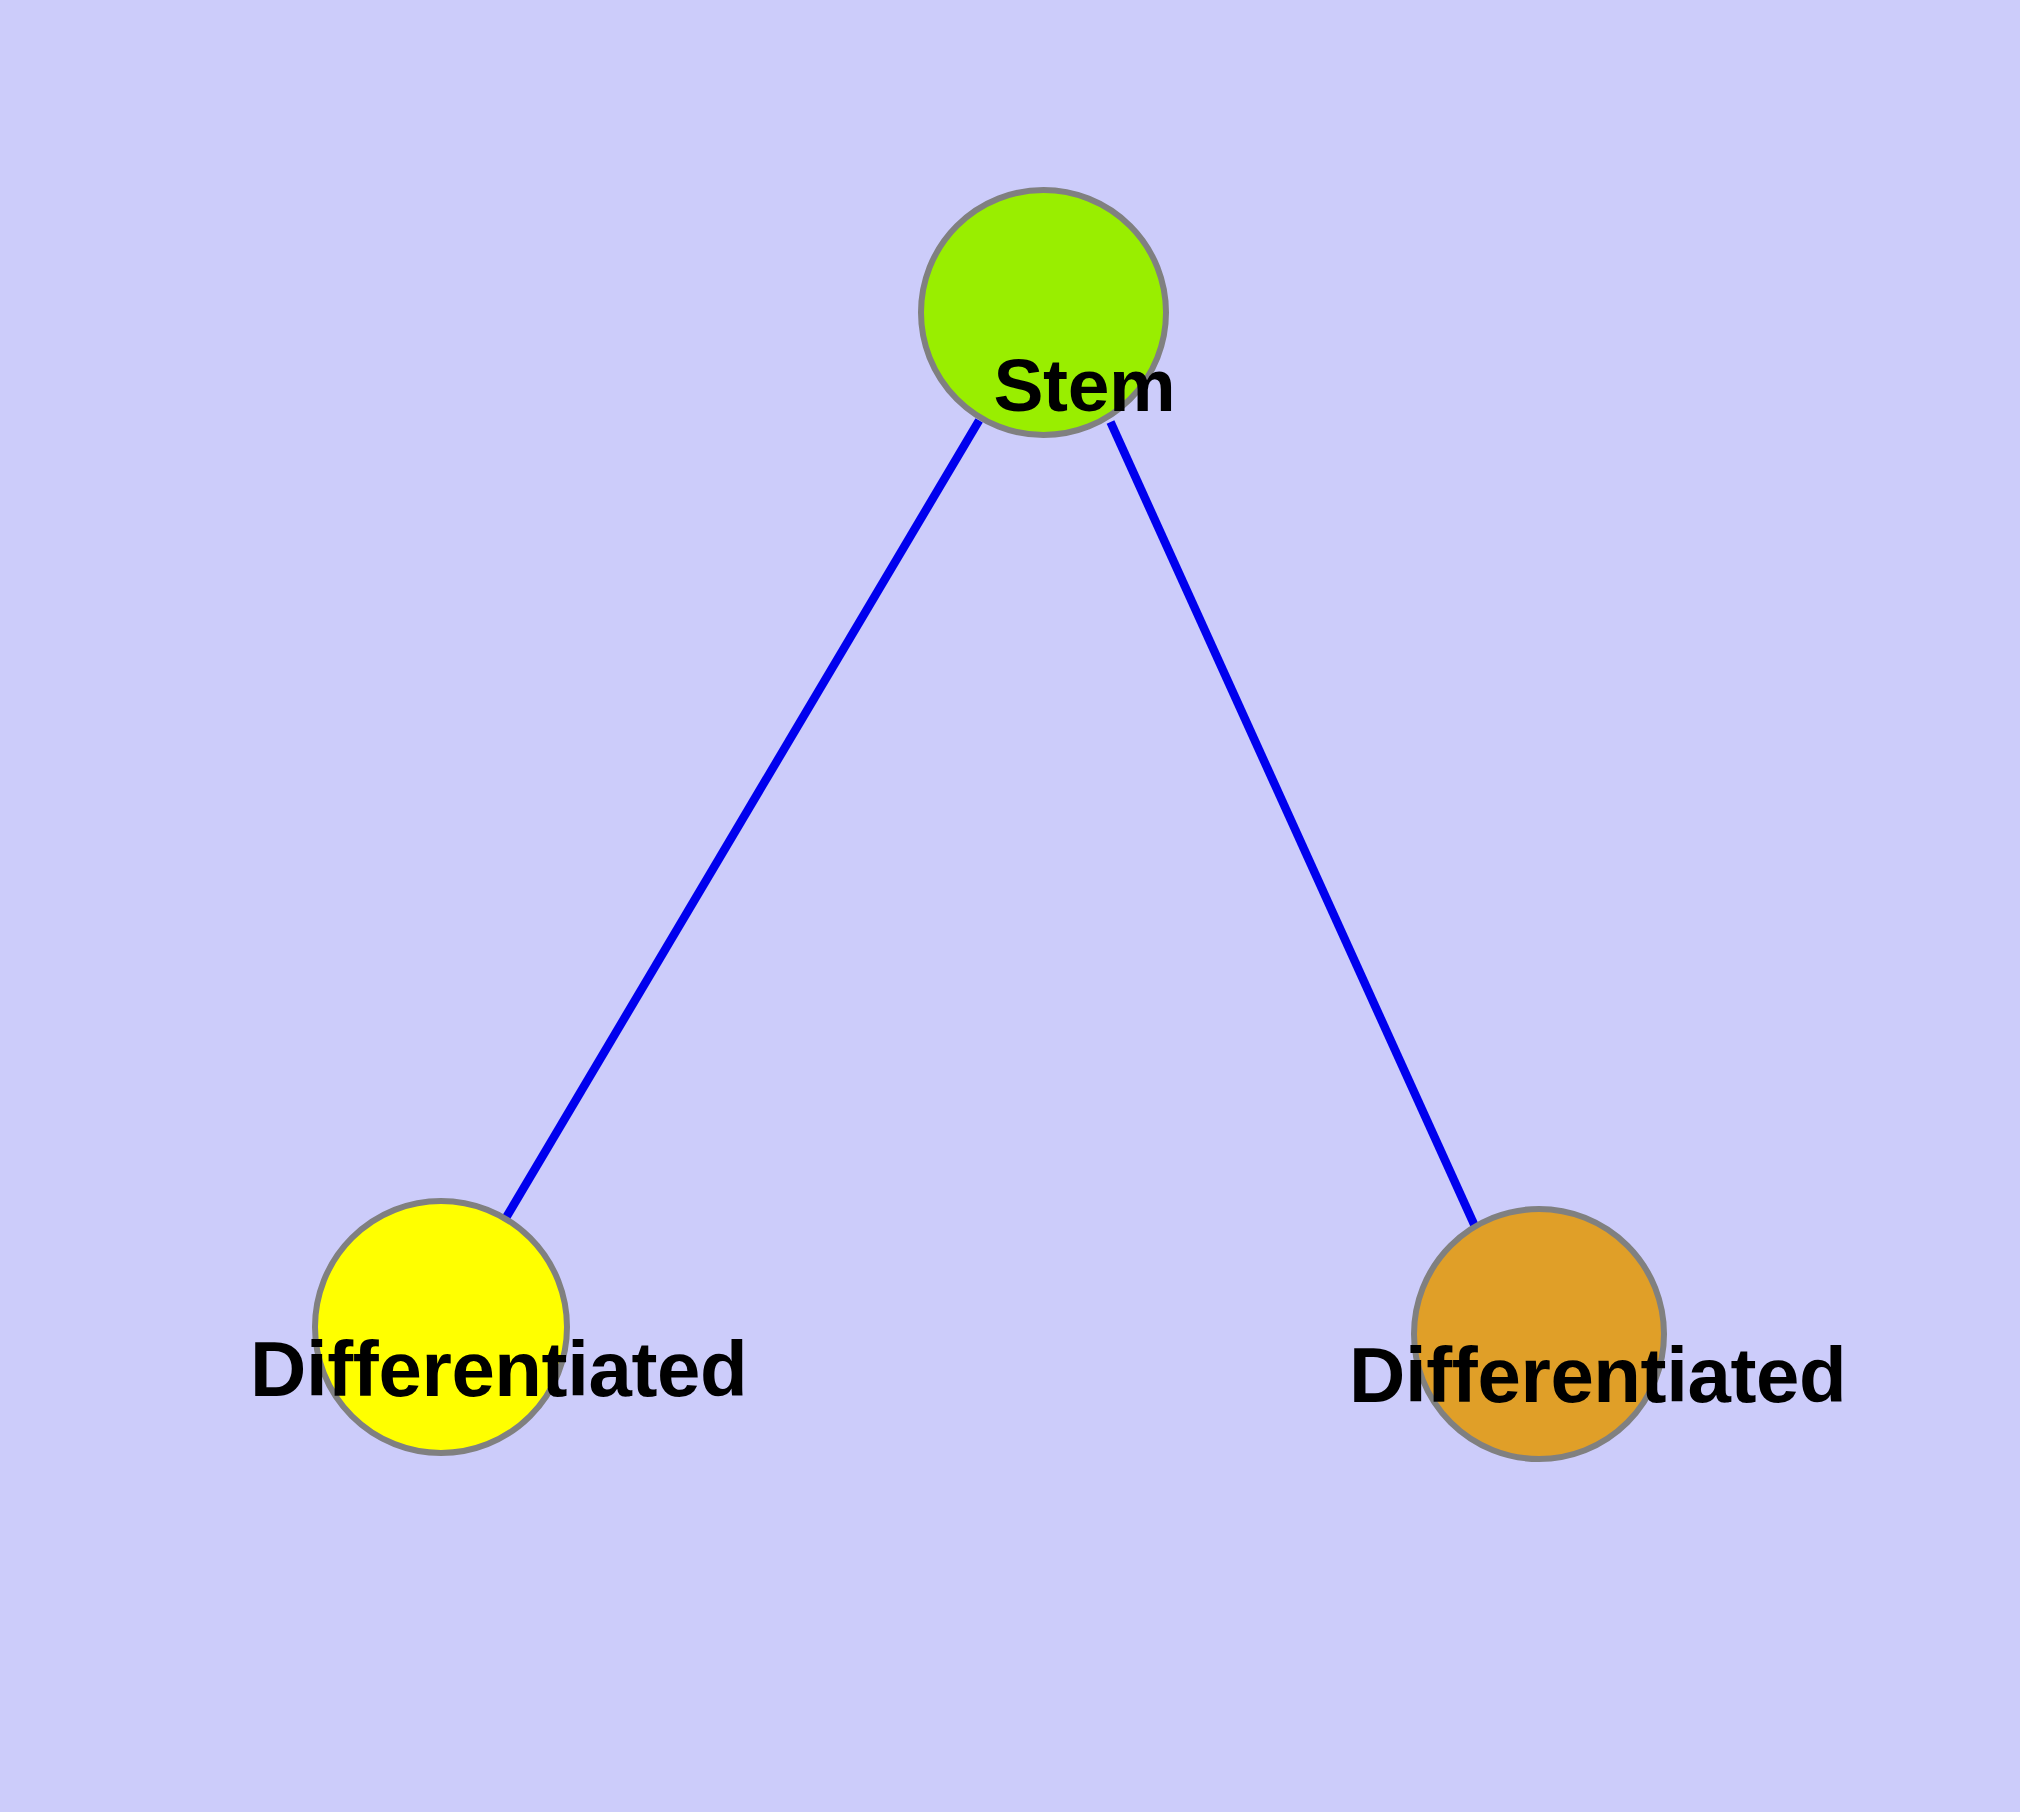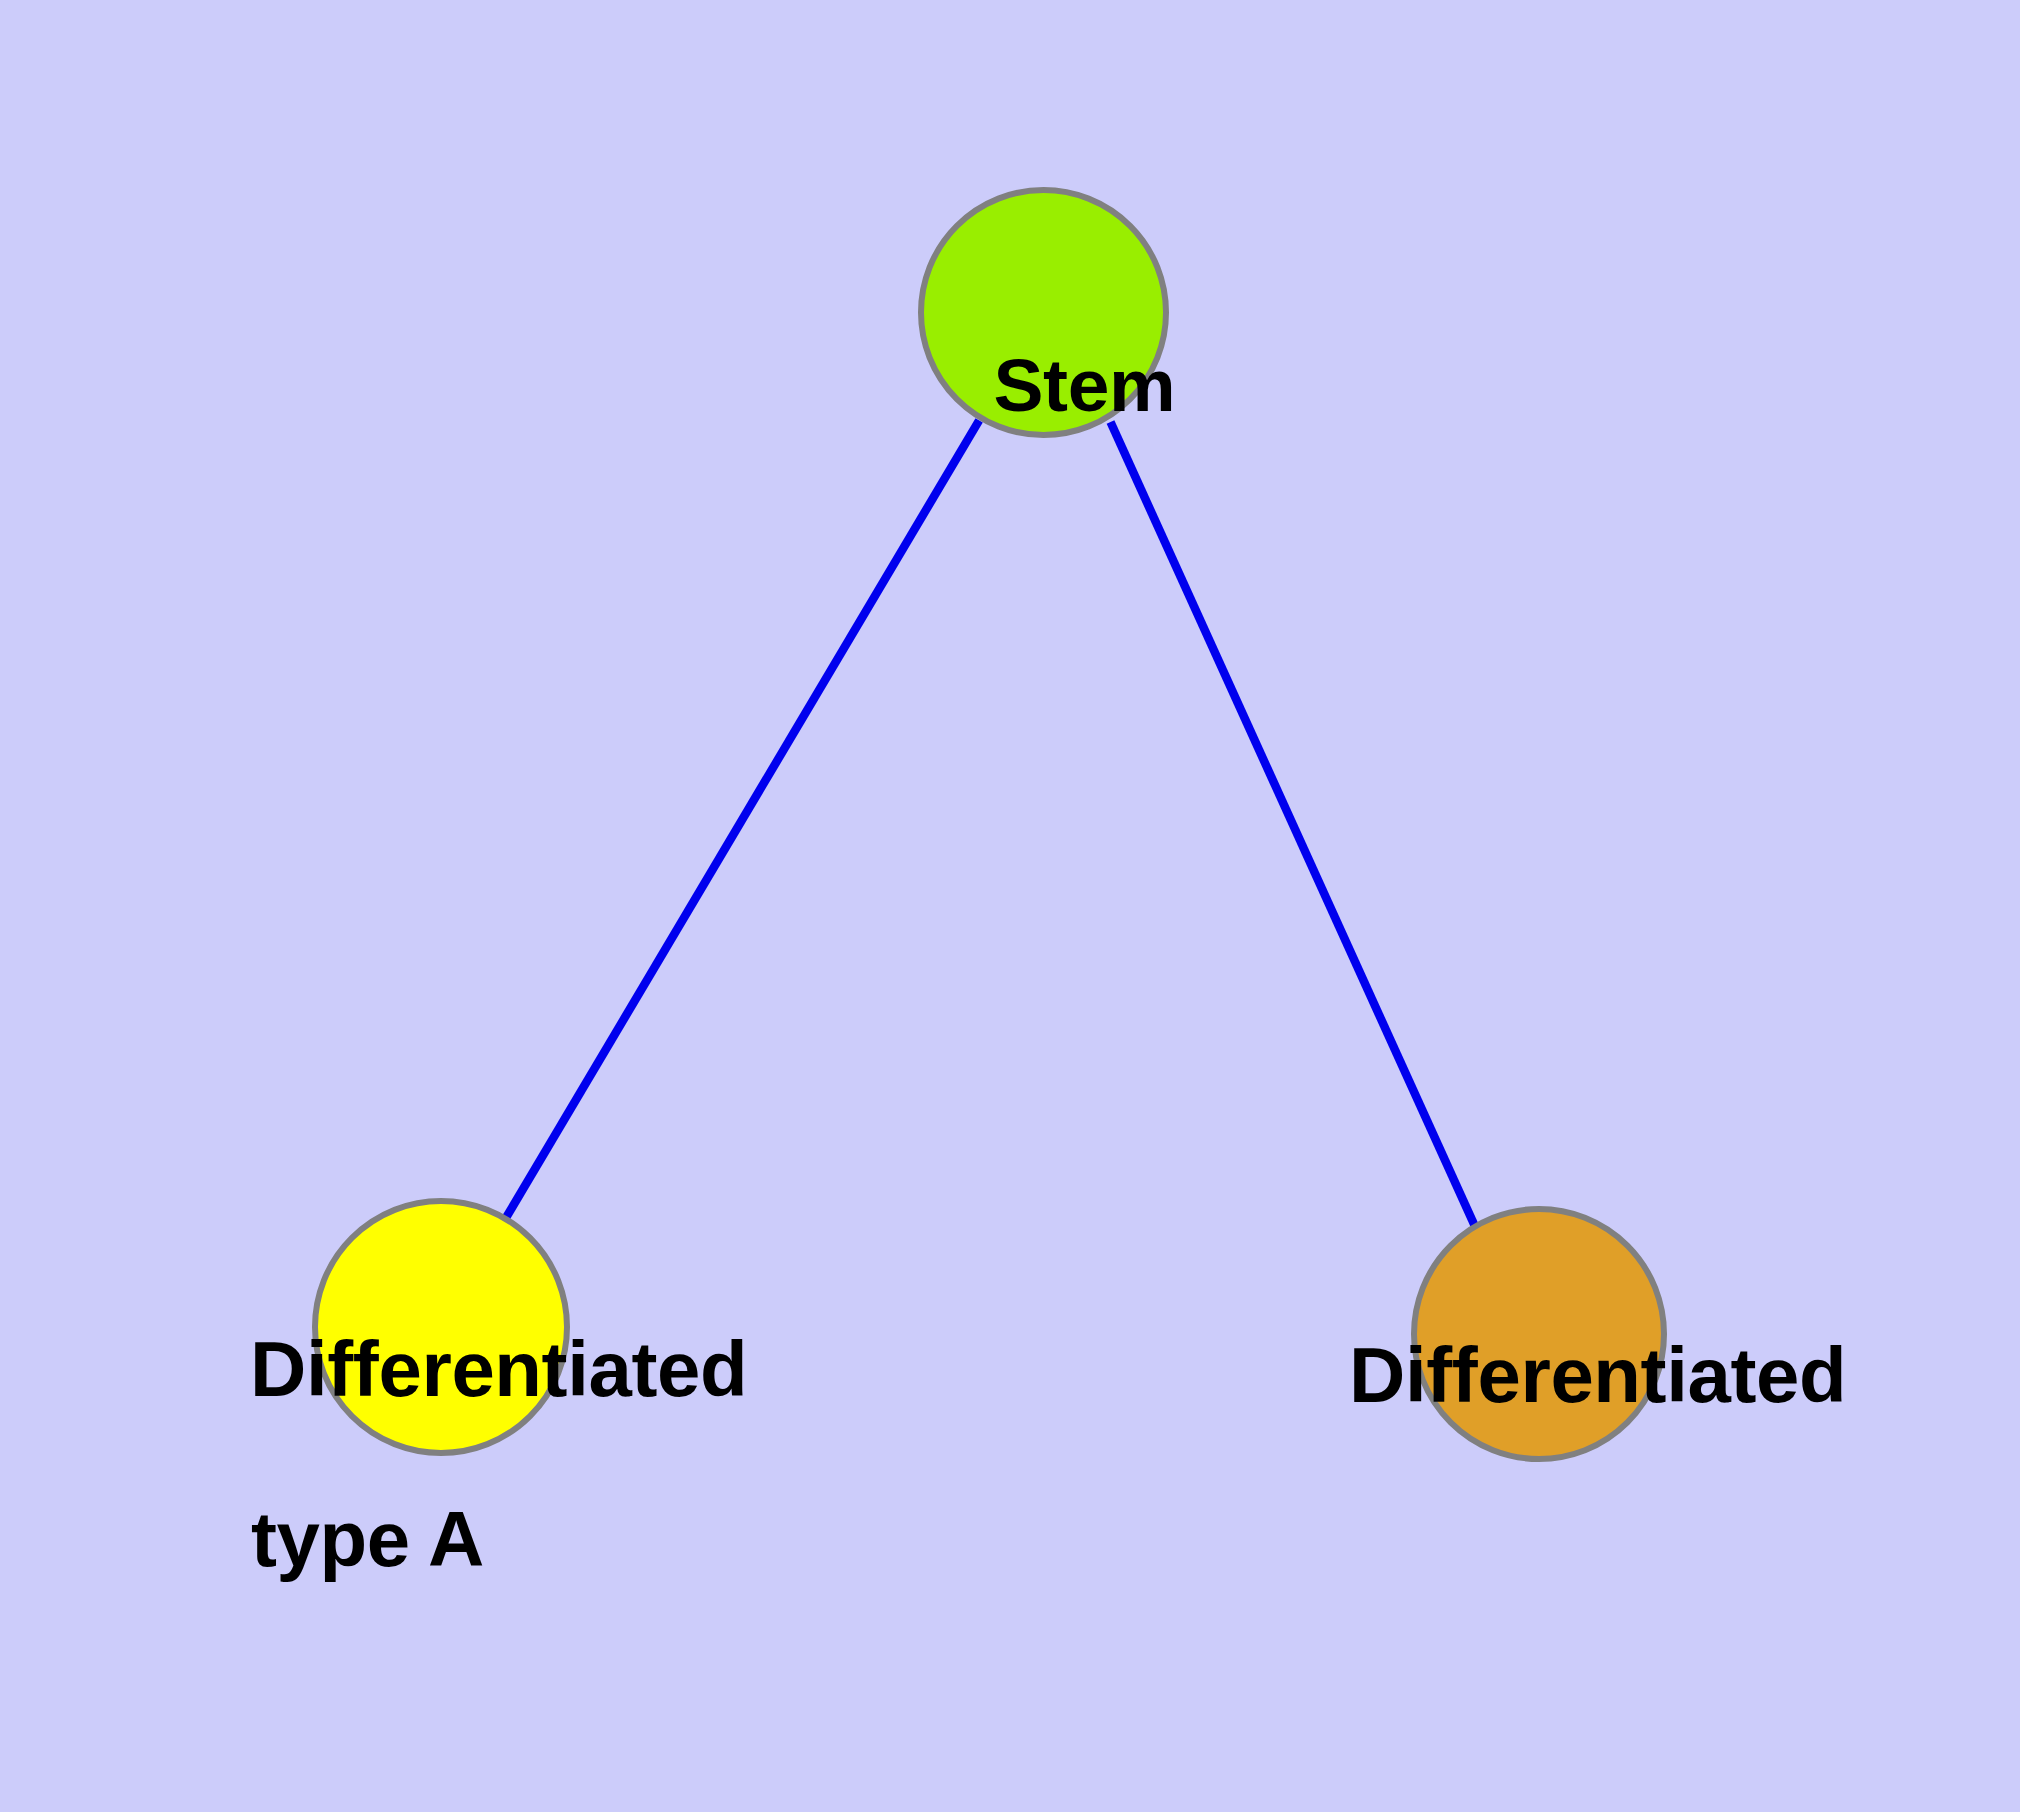--- a/index.html
+++ b/index.html
@@ -104,21 +104,20 @@
   <div class="node" id="node-stem" style="left: 918px; top: 187px; width: 251px; height: 251px; background: rgb(153, 238, 0); border-color: rgb(128, 128, 128); border-width: 6.8px;"></div>
   <div class="node" id="node-diff-a" style="left: 312px; top: 1198px; width: 258px; height: 258px; background: rgb(255, 255, 0); border-color: rgb(128, 128, 128); border-width: 6.8px;"></div>
   <div class="node" id="node-diff-b" style="left: 1411px; top: 1206px; width: 256px; height: 256px; background: rgb(224, 159, 40); border-color: rgb(128, 128, 128); border-width: 6.8px;"></div>
 
   <div class="node-label" id="label-stem">
     <span>Stem</span>
   </div>
 
   <div class="node-label" id="label-diff-a">
     <span>Differentiated</span>
-    <span class="line2">type A</span>
   </div>
 
   <div class="node-label" id="label-diff-b">
     <span>Differentiated</span>
   </div>
 
 </div>
 
 
 </body></html>

